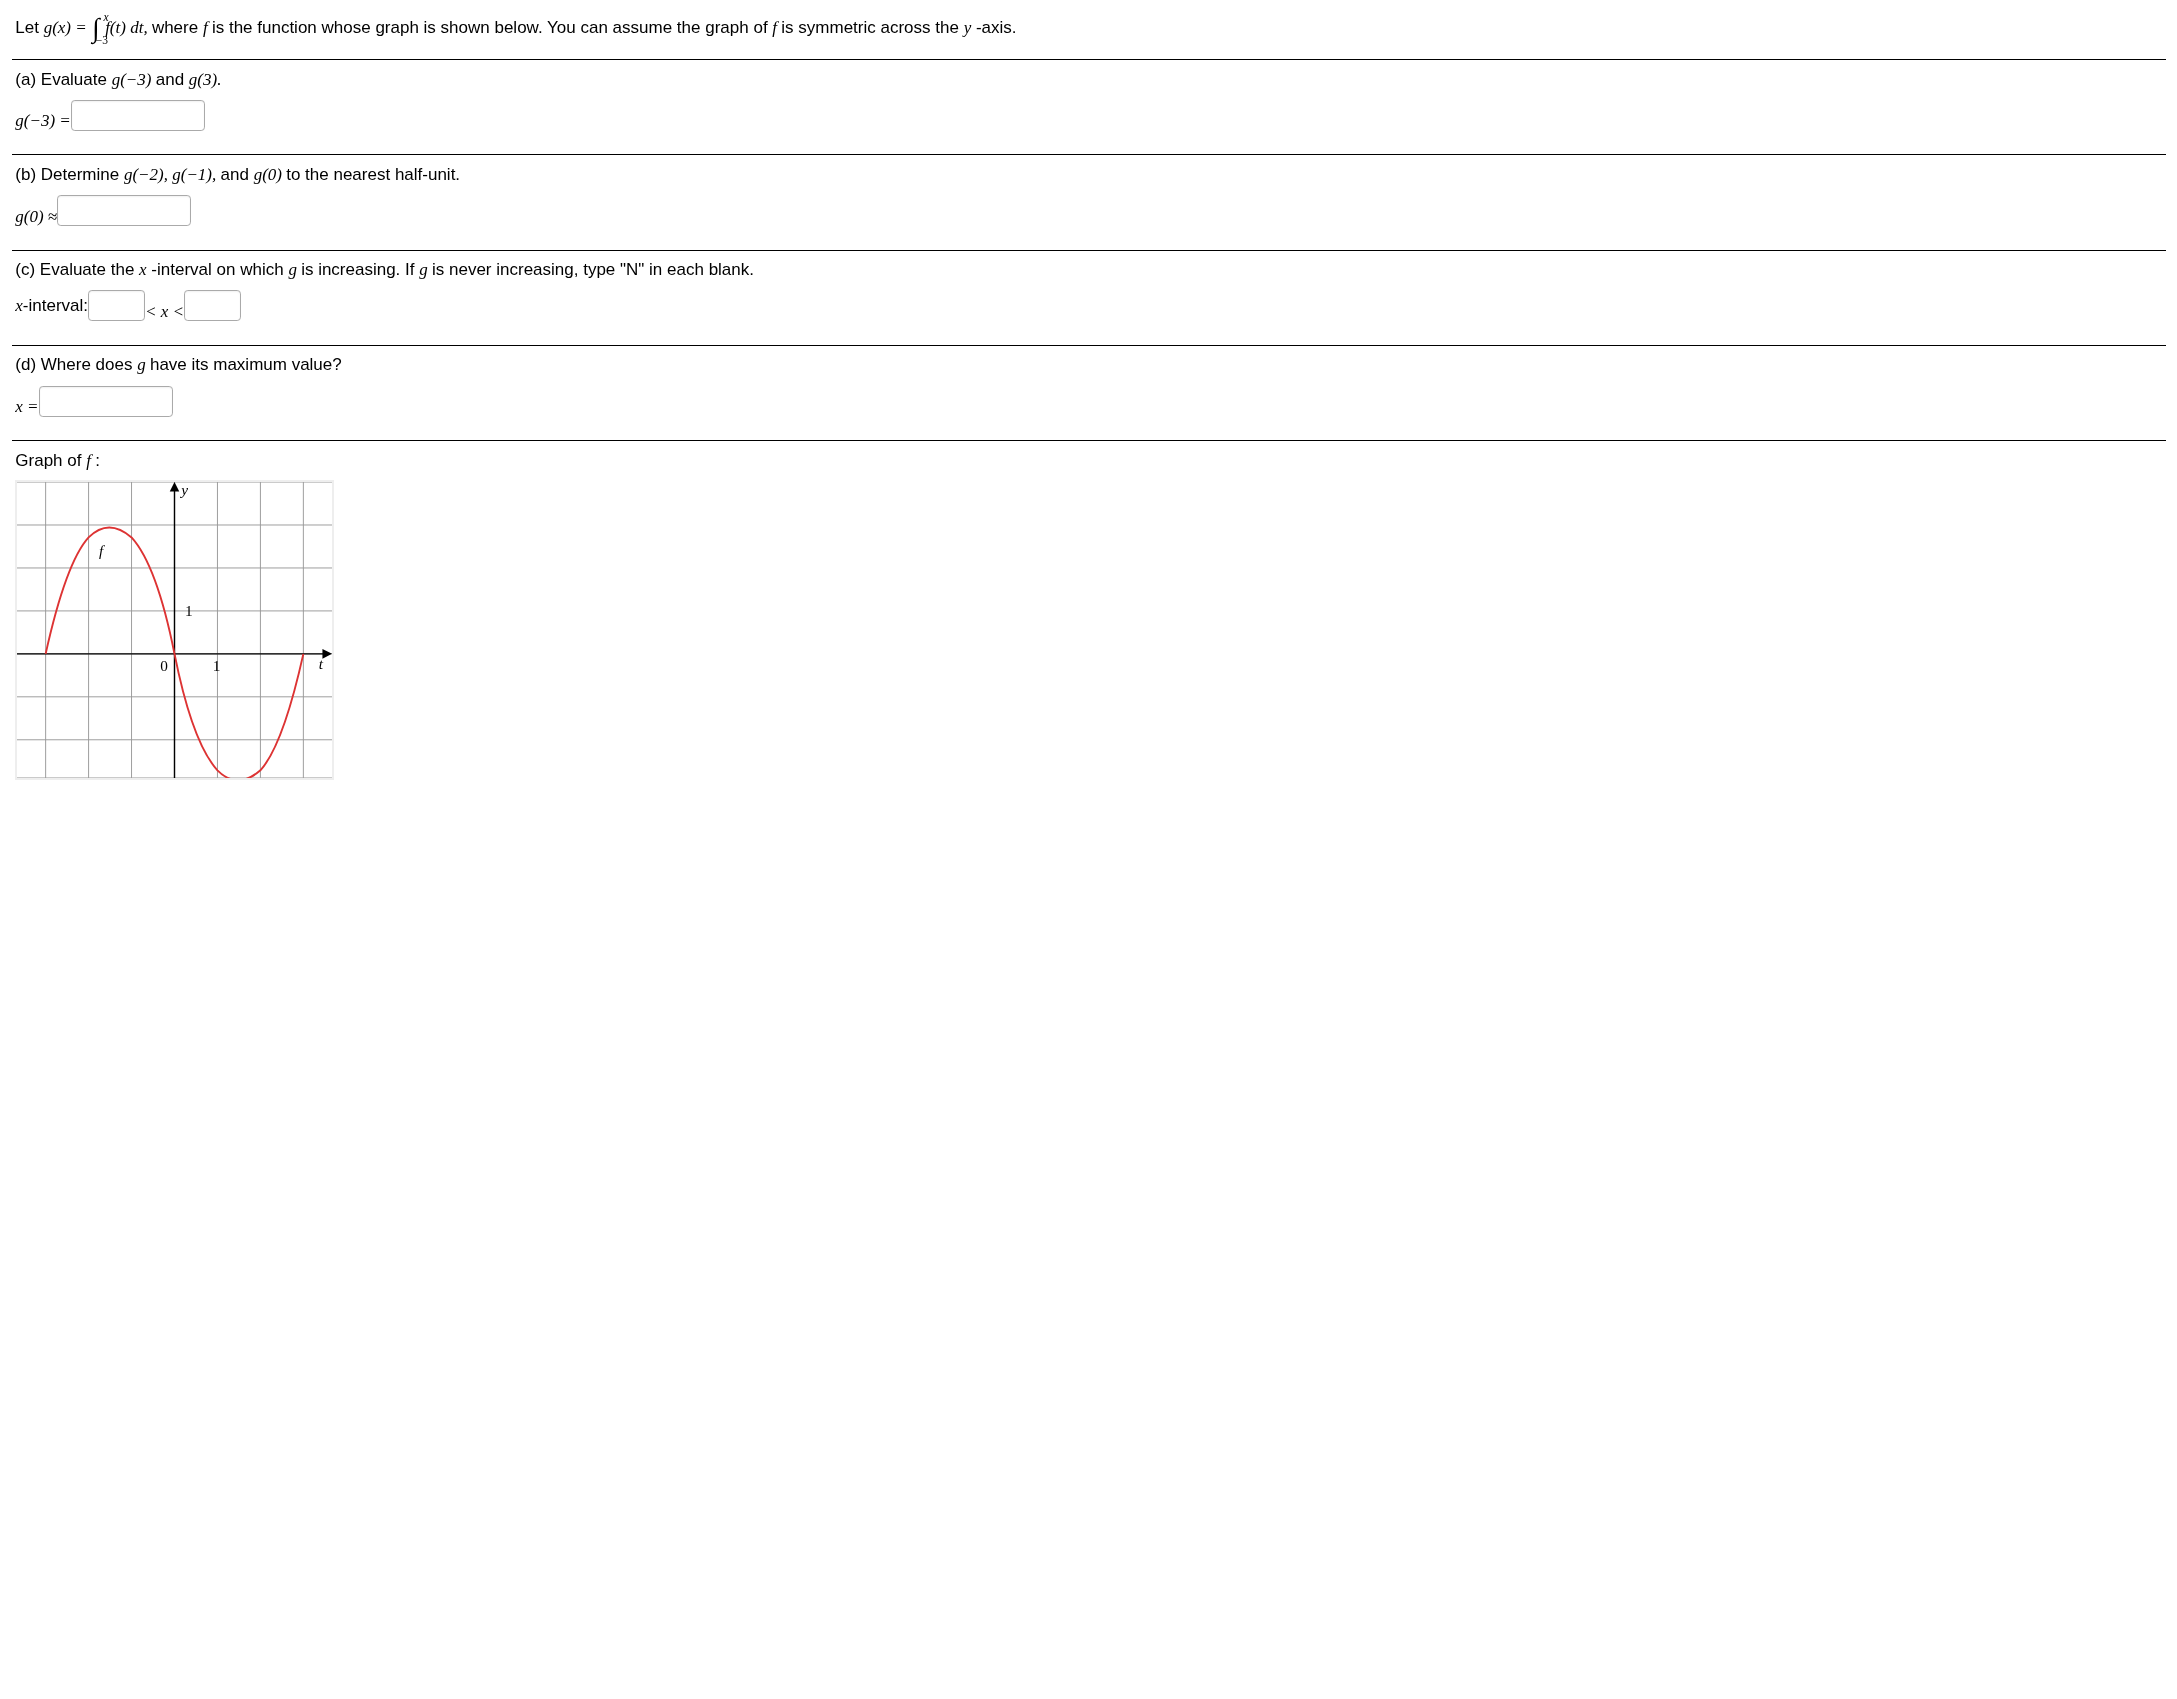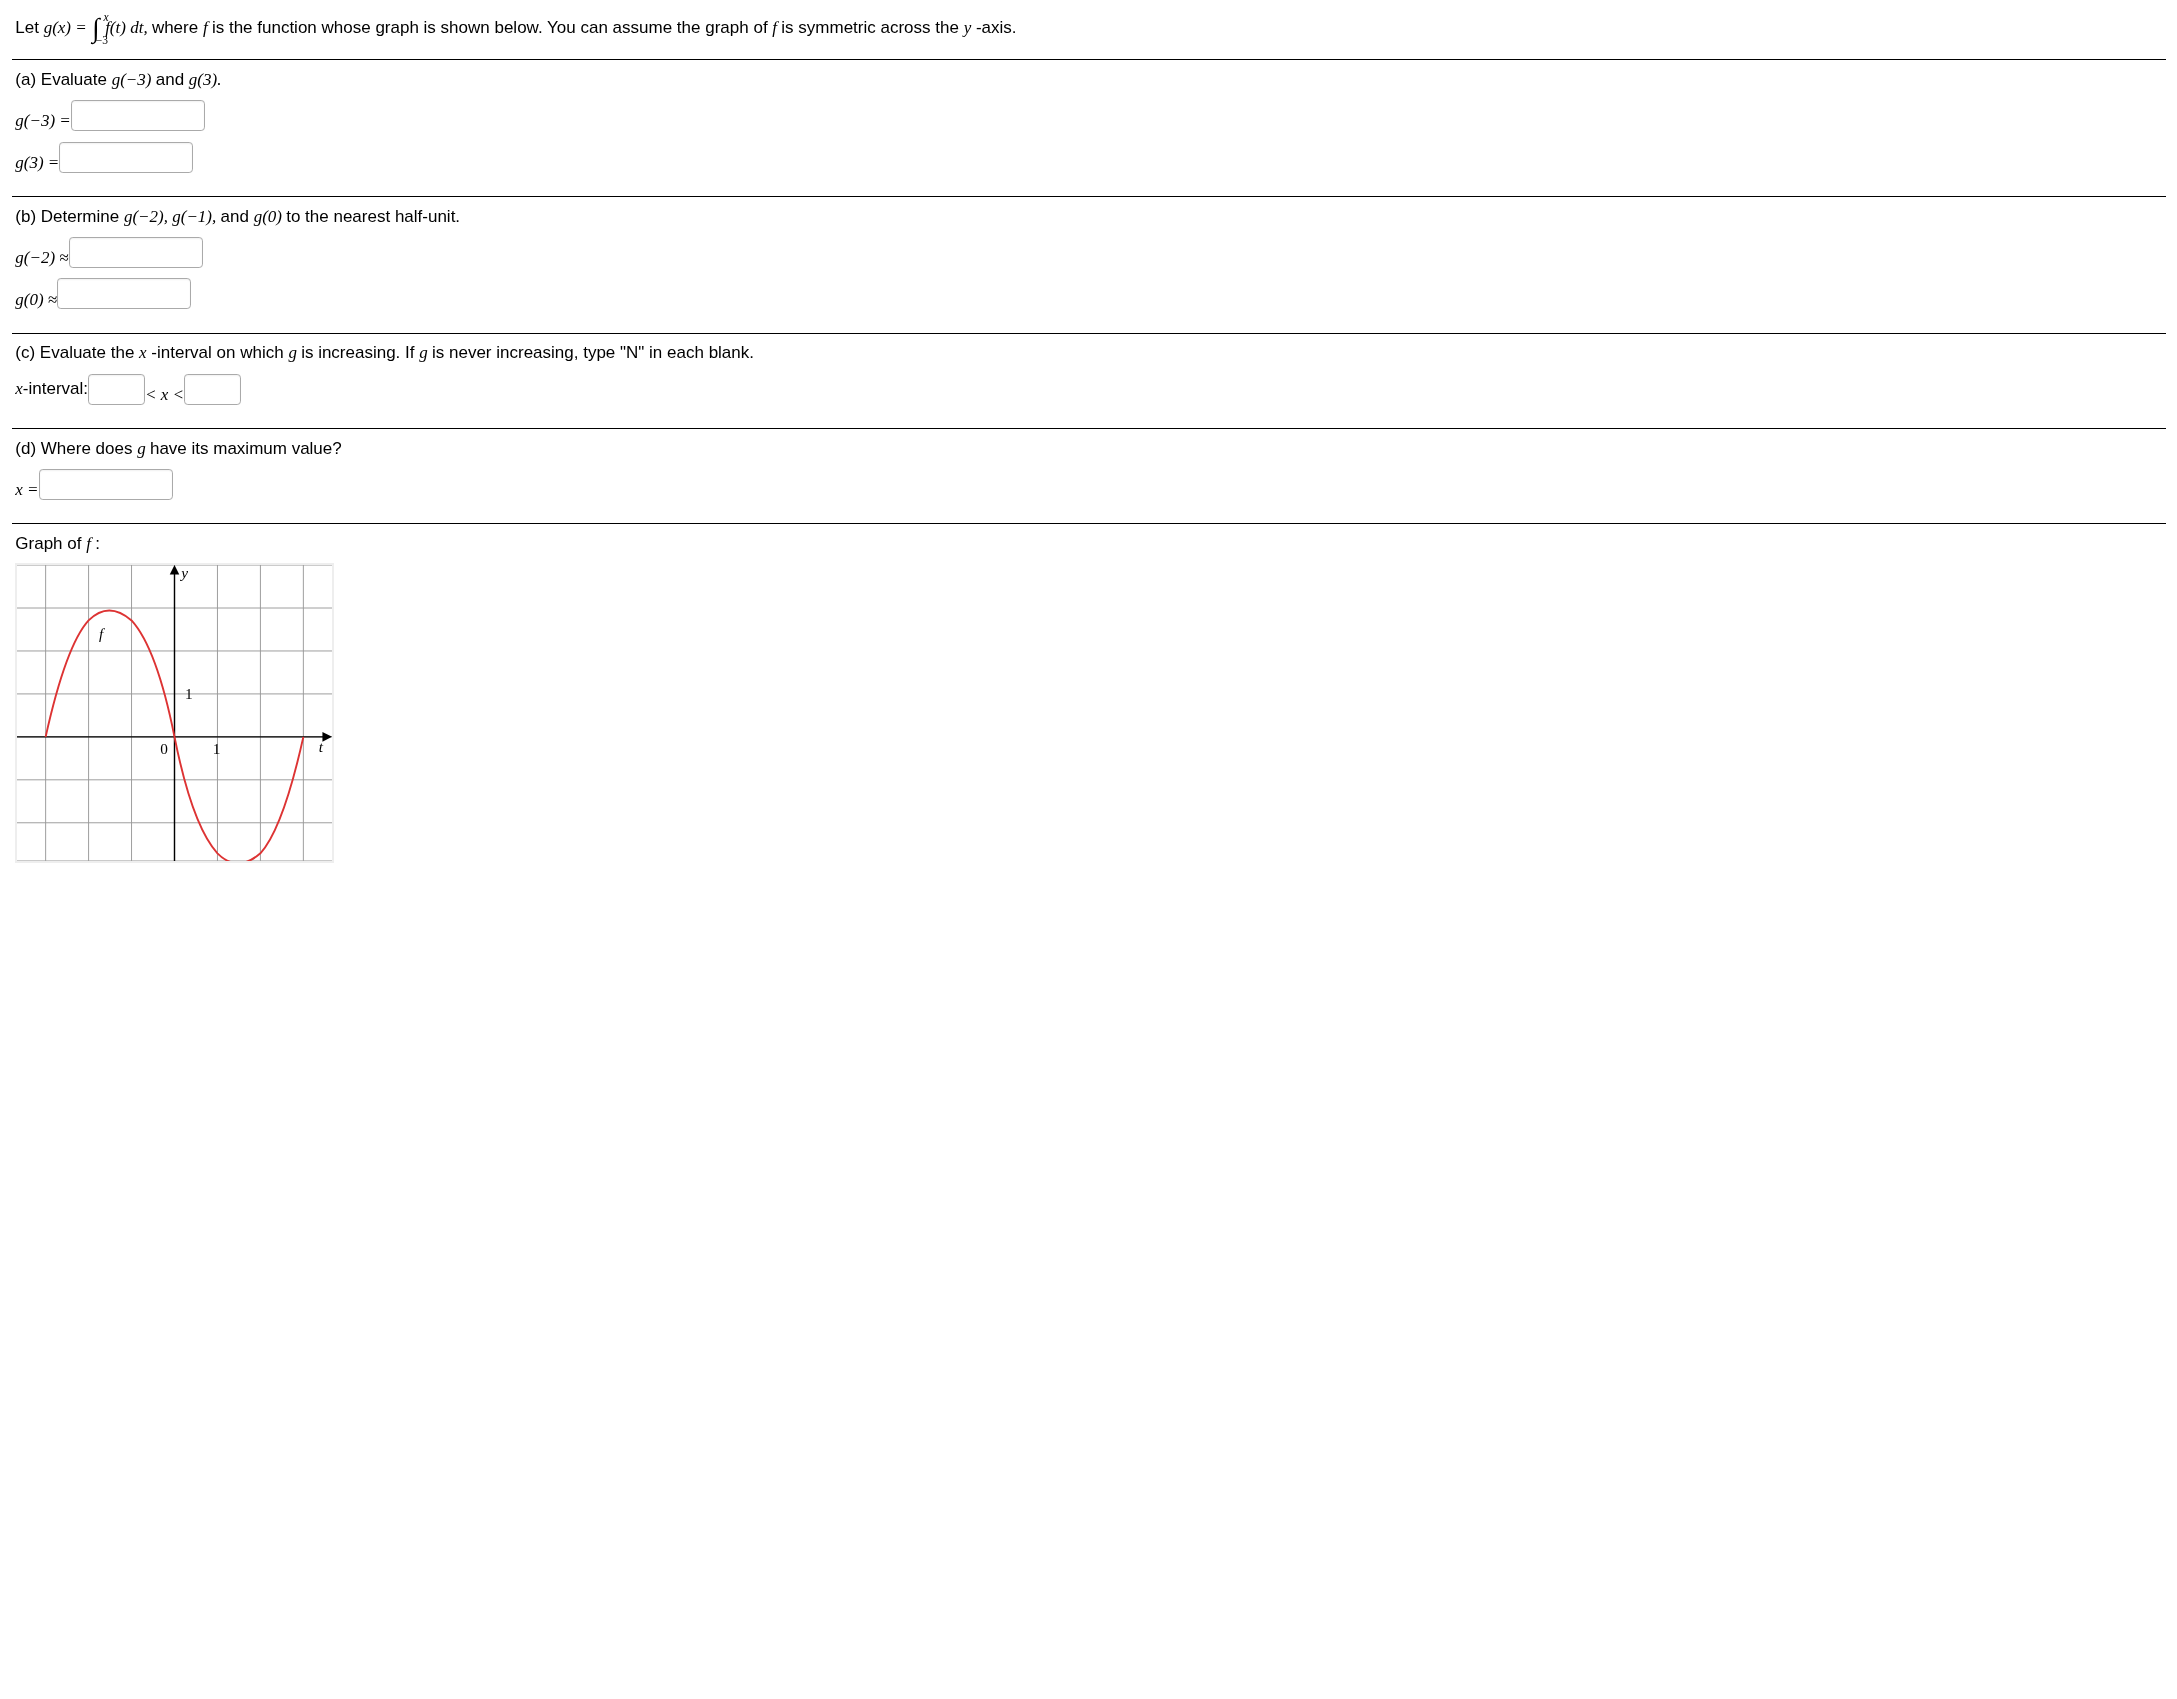--- a/index.html
+++ b/index.html
@@ -134,40 +134,32 @@
   <div>
     <span>(a) Evaluate </span>
     <span class="math-i">g(−3) </span>
     <span>and </span>
     <span class="math-i">g(3). </span>
   </div>
   <div class="row">
     <span class="math-i">g(−3) = </span>
     <input class="text-input med" type="text" style="">
   </div>
-  <div class="row">
-    <span class="math-i">g(3) = </span>
-    <input class="text-input med" type="text" style="">
-  </div>
 </div>
 
 <hr class="divider">
 
 <div class="section">
   <div>
     <span>(b) Determine </span>
     <span class="math-i">g(−2), </span>
     <span class="math-i">g(−1), </span>
     <span>and </span>
     <span class="math-i">g(0) </span>
     <span>to the nearest half-unit.</span>
-  </div>
-  <div class="row">
-    <span class="math-i">g(−2) ≈ </span>
-    <input class="text-input med" type="text" style="">
   </div>
   <div class="row">
     <span class="math-i">g(0) ≈ </span>
     <input class="text-input med" type="text" style="">
   </div>
 </div>
 
 <hr class="divider">
 
 <div class="section">

